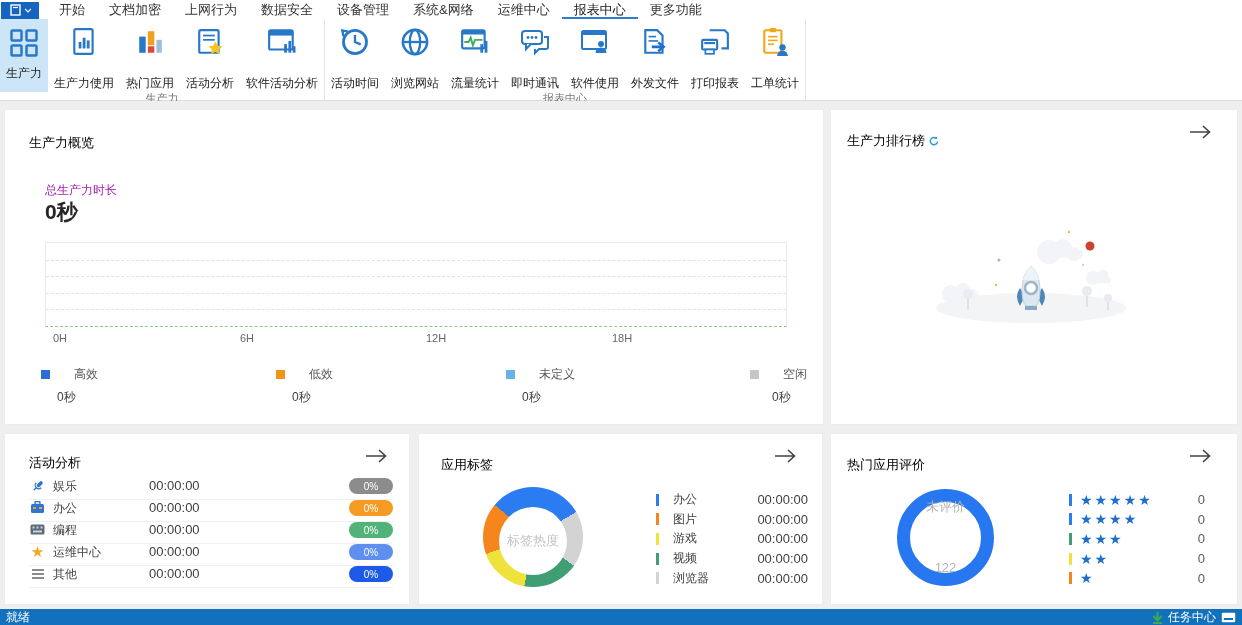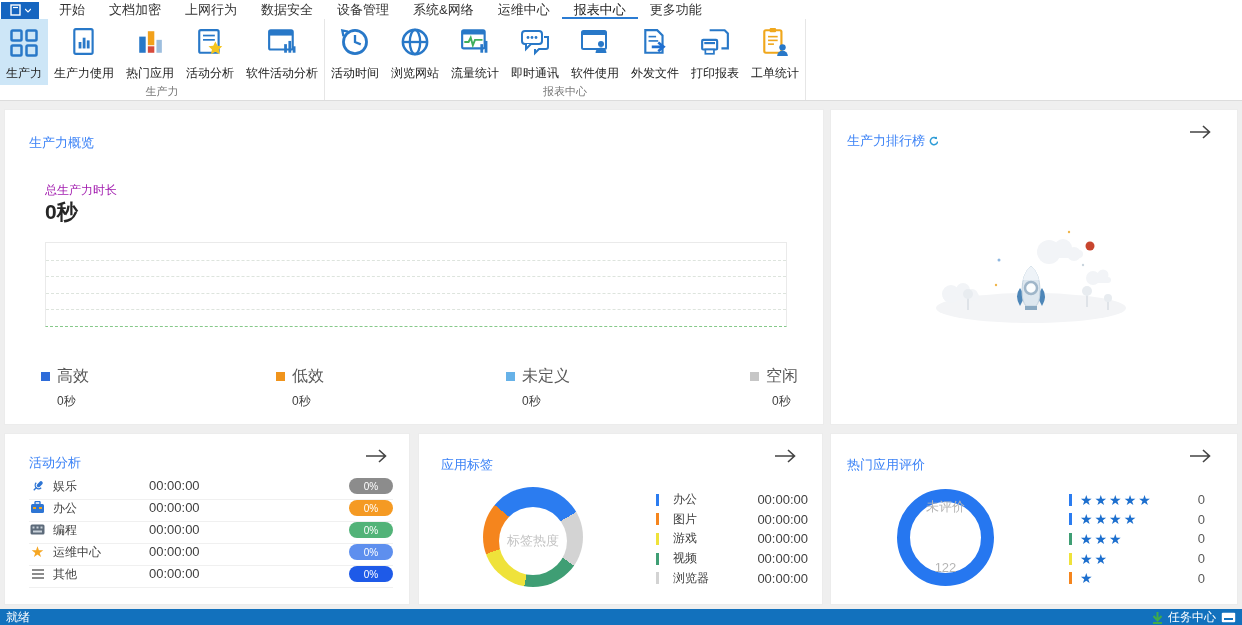--- a/index.html
+++ b/index.html
@@ -18,45 +18,45 @@
   
   .ribbon { height:82px; background:#fff; border-bottom:1px solid #dcdcdc; display:flex; }
   .rgroup { display:flex; flex-direction:column; border-right:1px solid #e6e6e6; }
   .rg-items { display:flex; flex:1; align-items:stretch; }
   .rg-label { text-align:center; font-size:11px; color:#777; height:15px; line-height:13px; }
   .rtile { width:48px; background:#cde6f7; display:flex; flex-direction:column; align-items:center;
     justify-content:flex-start; padding-top:9px; cursor:pointer; }
   .rtile .lbl { font-size:12px; color:#222; margin-top:7px; }
   .ritem { display:flex; flex-direction:column; align-items:center; padding:8px 6px 0; cursor:pointer; }
   .ritem .ic { width:30px; height:30px; display:flex; align-items:center; justify-content:center; }
-  .ritem .lbl { font-size:12px; color:#222; margin-top:8px; white-space:nowrap; }
+  .ritem .lbl { font-size:12px; color:#222; margin-top:18px; white-space:nowrap; }
 
   
   .main { position:relative; width:1242px; height:508px; background:#efefef; }
   .panel { position:absolute; background:#fff; border:1px solid #ececec; }
   #panelA { left:4px; top:8px; width:820px; height:316px; }
   #panelB { left:830px; top:8px; width:408px; height:316px; }
   #panelC { left:4px; top:332px; width:406px; height:172px; }
   #panelD { left:418px; top:332px; width:405px; height:172px; }
   #panelE { left:830px; top:332px; width:408px; height:172px; }
-  .ptitle { position:absolute; font-size:13px; color:#3b82f6; }
+  .ptitle { position:absolute; font-size:13px; color:#000000; }
   .arrow-btn { position:absolute; top:14px; right:26px; width:22px; height:16px; cursor:pointer; }
 
   
   #panelA .ptitle { left:24px; top:24px; }
   .metric-label { position:absolute; left:40px; top:72px; font-size:12px; color:#a21caf; }
   .metric-value { position:absolute; left:40px; top:88px; font-size:21px; font-weight:bold; color:#262626; }
   .chartbox { position:absolute; left:40px; top:132px; width:742px; height:85px;
     border:1px solid #eaeaea; border-bottom:1px dashed #86c98a; }
   .gline { position:absolute; left:0; right:0; border-top:1px dashed #dde4dd; }
   .xlabels { position:absolute; left:40px; top:222px; width:742px; height:14px; }
   .xlabels span { position:absolute; font-size:11px; color:#666; }
   .legendA { position:absolute; top:256px; left:0; width:100%; height:46px; }
   .lgA { position:absolute; }
-  .lgA .row1 { display:flex; align-items:center; gap:7px; font-size:16px; color:#595959; }
+  .lgA .row1 { display:flex; align-items:center; gap:24px; font-size:12px; color:#595959; }
   .lgA .sw { width:9px; height:9px; }
   .lgA .val { font-size:12px; color:#404040; margin:6px 0 0 16px; }
 
   
   #panelB .ptitle { left:16px; top:22px; }
   .refresh-ic { display:inline-block; margin-left:4px; vertical-align:-1px; }
 
   
   #panelC .ptitle { left:24px; top:20px; }
   .act-rows { position:absolute; left:24px; right:16px; top:44px; }
@@ -288,20 +288,26 @@
 
   <div class="panel" id="panelA">
     <div class="ptitle">生产力概览</div>
     <div class="metric-label">总生产力时长</div>
     <div class="metric-value">0秒</div>
     <div class="chartbox">
       <div class="gline" style="top:20%"></div>
       <div class="gline" style="top:40%"></div>
       <div class="gline" style="top:60%"></div>
       <div class="gline" style="top:80%"></div>
+    </div>
+    <div class="xlabels">
+      <span style="left:8px">0H</span>
+      <span style="left:195px">6H</span>
+      <span style="left:381px">12H</span>
+      <span style="left:567px">18H</span>
     </div>
     <div class="legendA">
       <div class="lgA" style="left:36px">
         <div class="row1">
             <span class="sw" style="background-color: rgb(46, 108, 217);"></span>
           <span>高效</span>
           </div>
         <div class="val">0秒</div>
       </div>
       <div class="lgA" style="left:271px">

